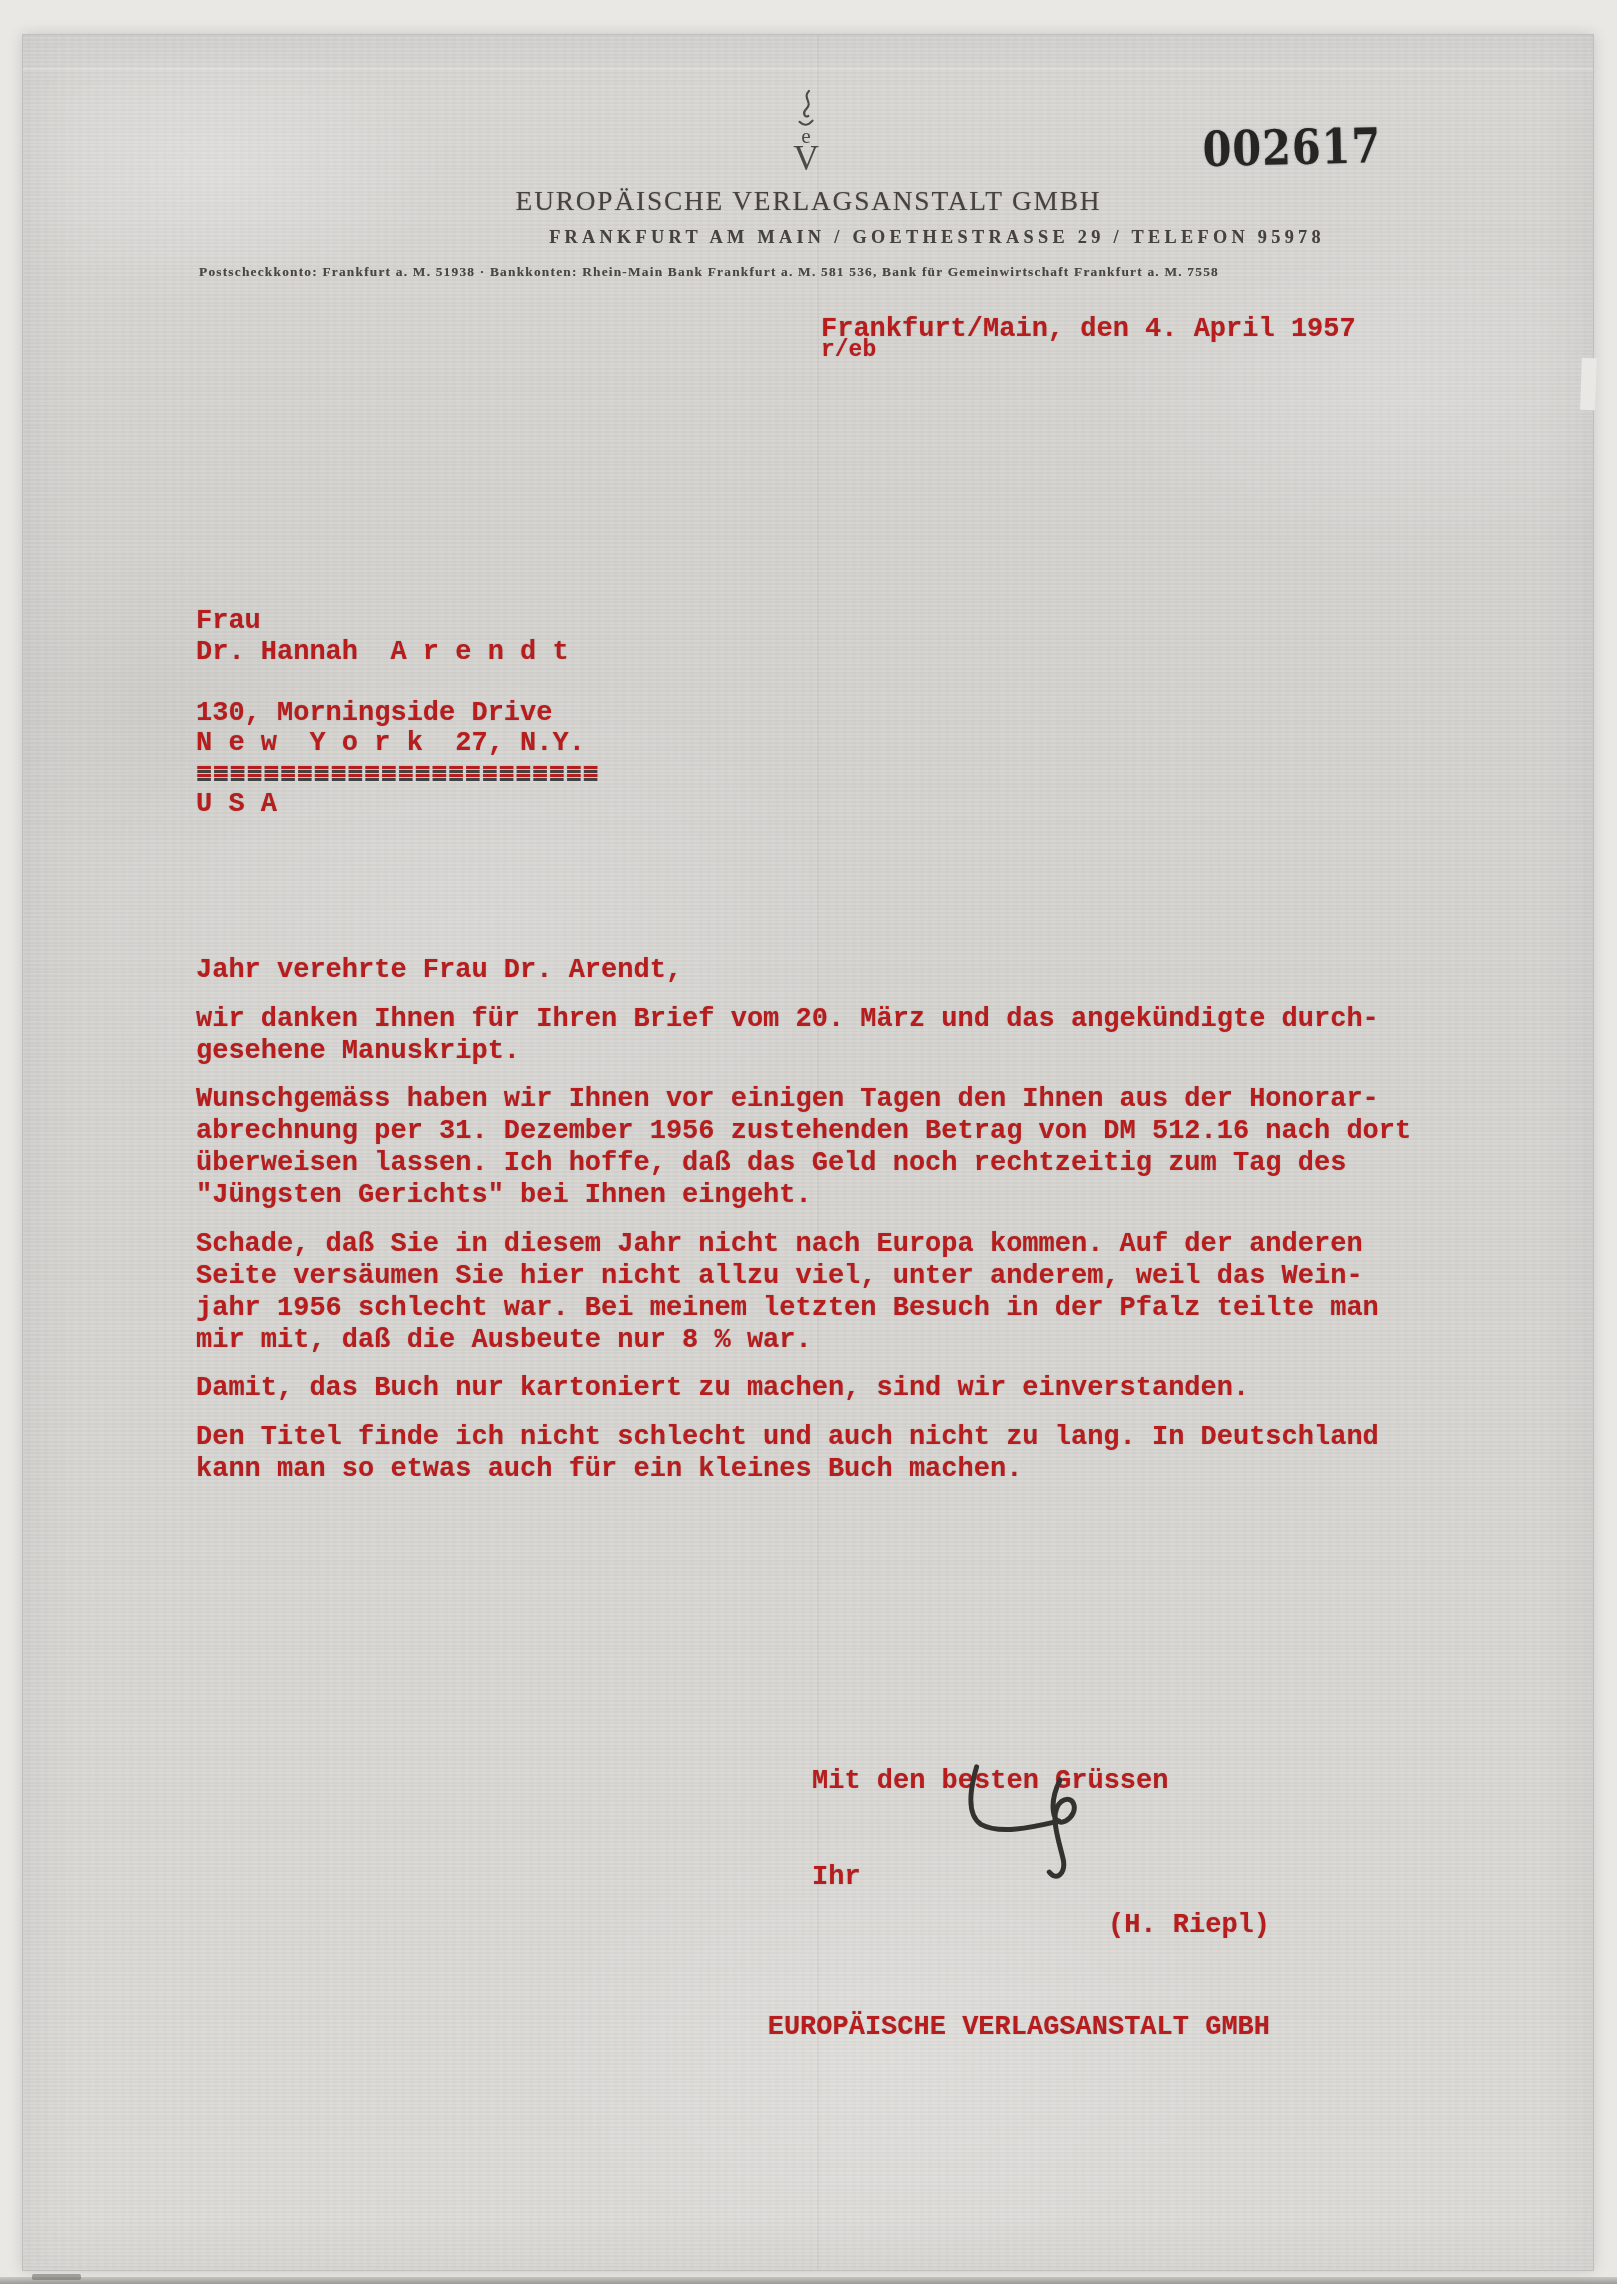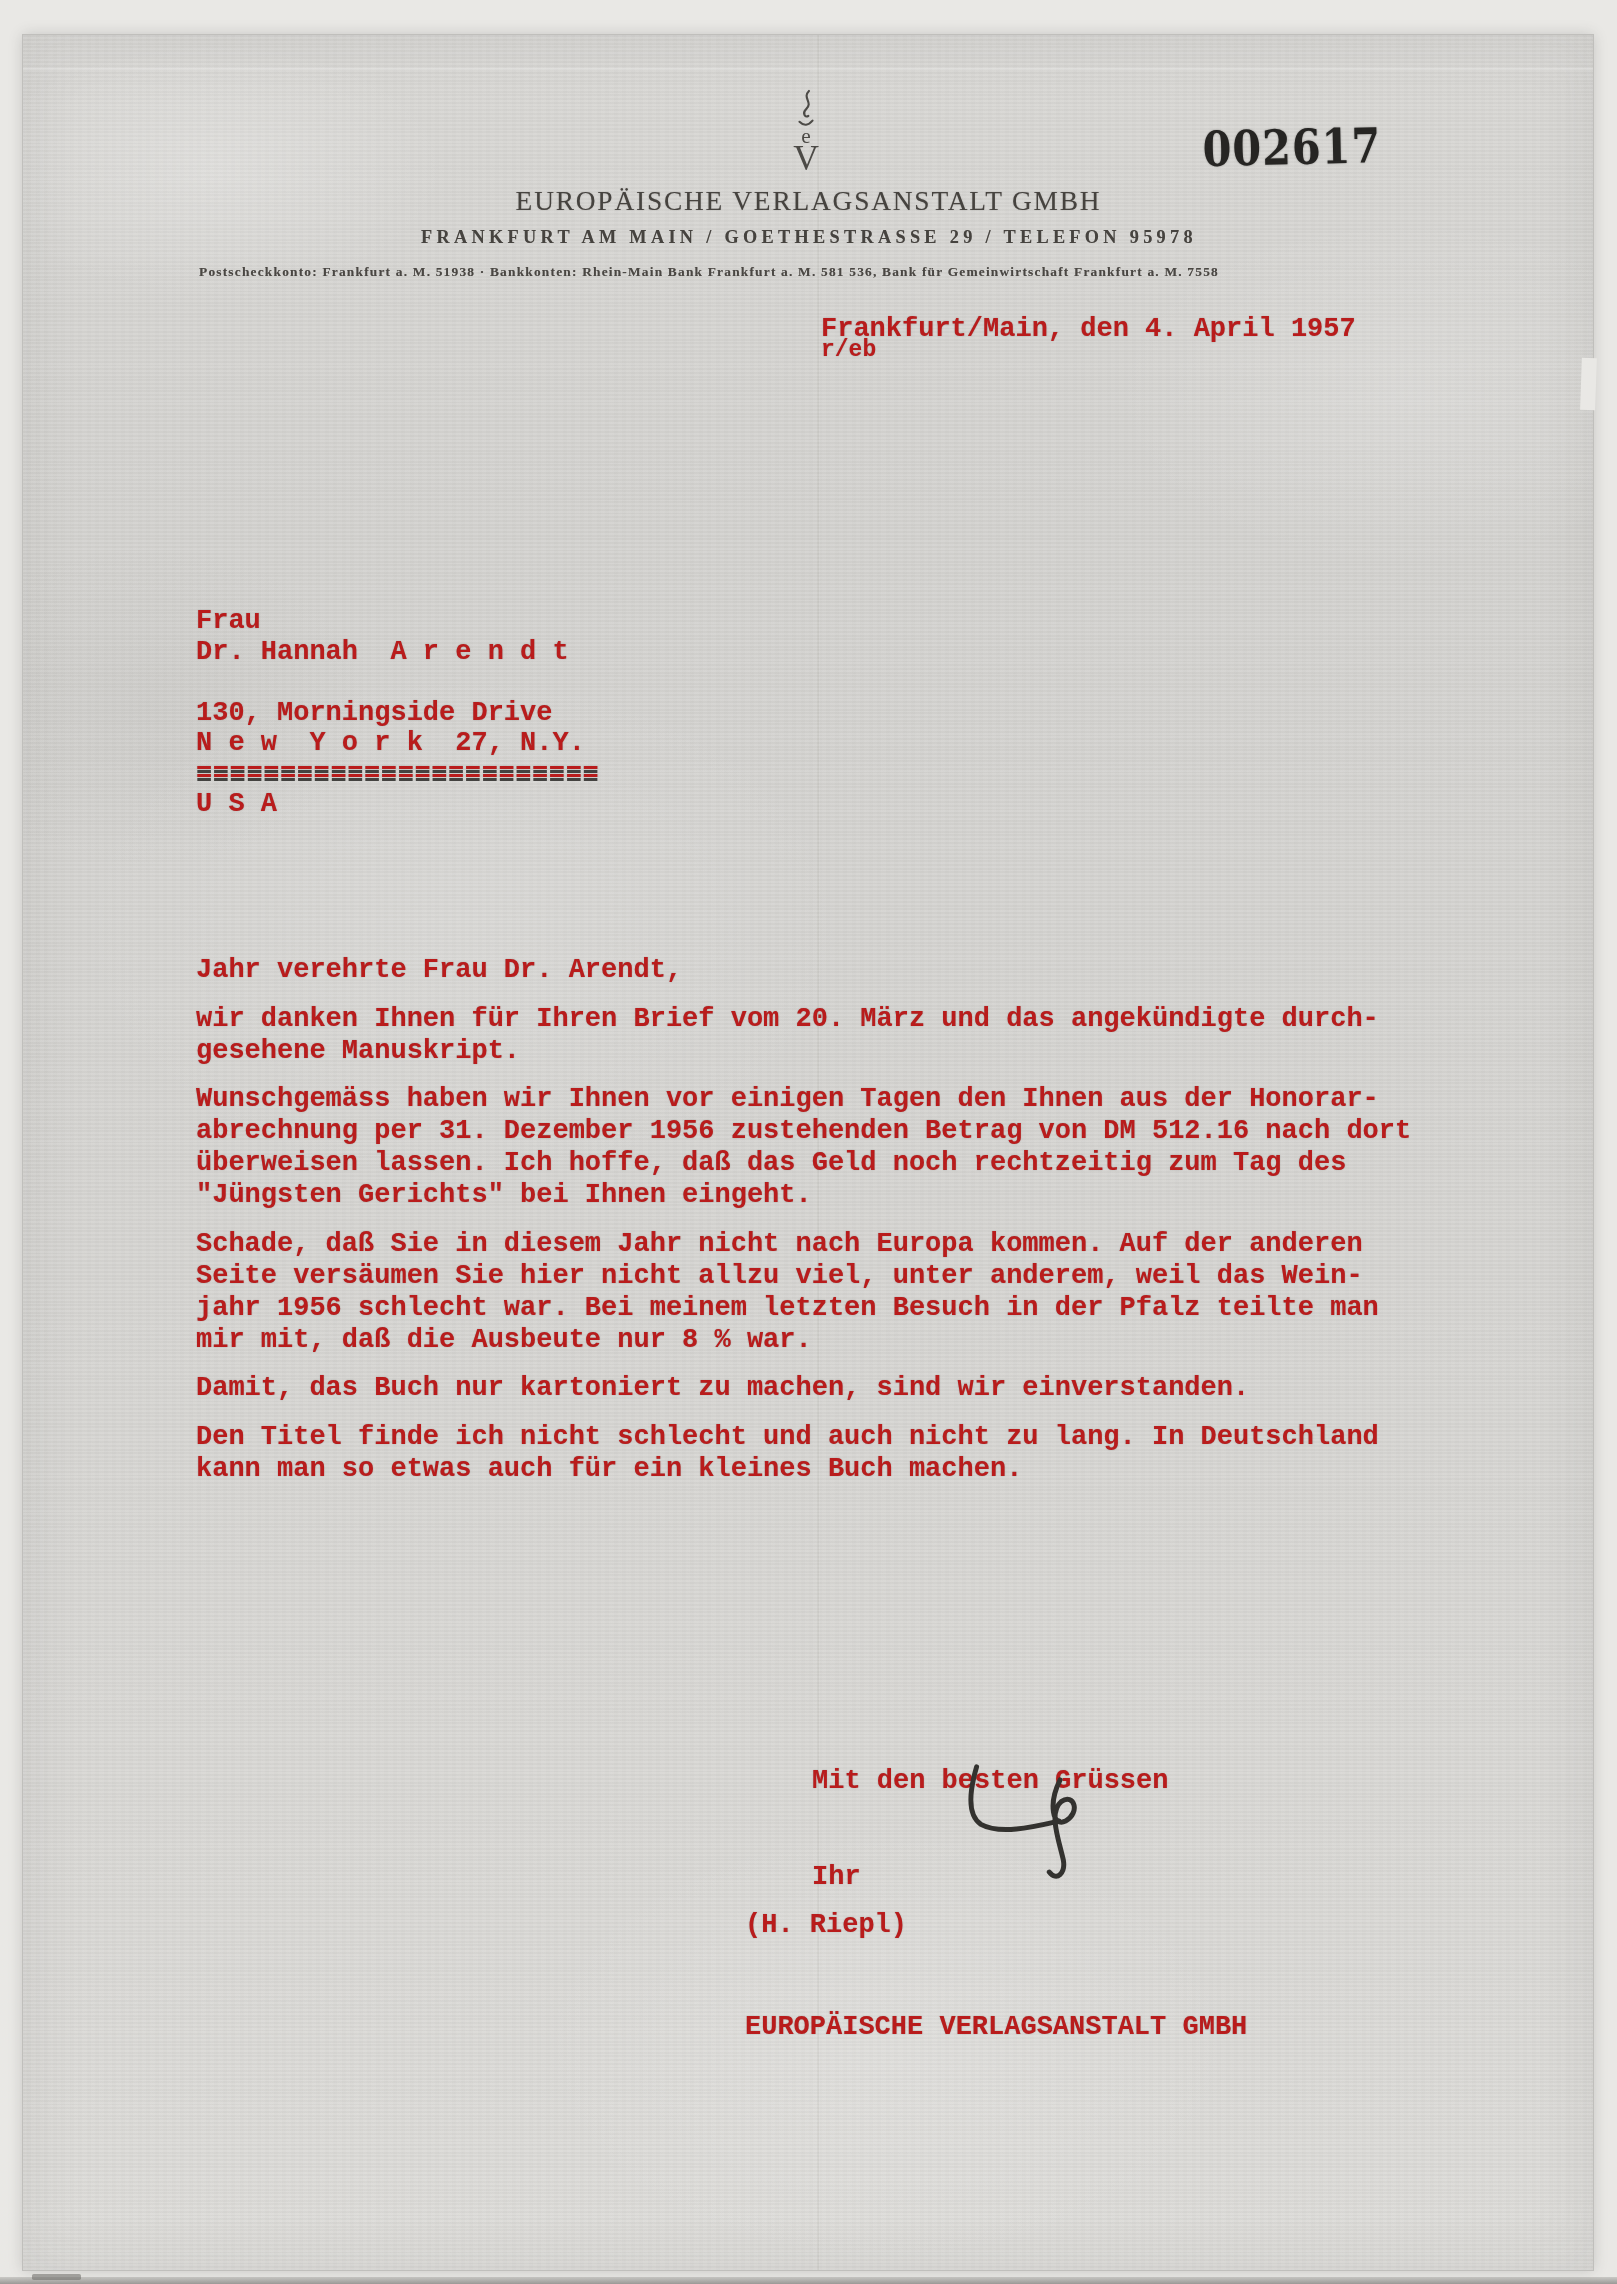--- a/index.html
+++ b/index.html
@@ -103,21 +103,21 @@
     position: absolute; left: 402px; top: 186px; width: 813px;
     text-align: center;
     font-size: 27.4px;
     letter-spacing: 1.8px;
     font-weight: 400;
     text-shadow: 0 0 1.2px rgba(70,67,63,0.35);
     white-space: pre;
   }
   .company-address {
     position: absolute; left: 293px; top: 227px; width: 1032px;
-    text-align: center;
+    text-align: right;
     font-size: 18.3px;
     font-weight: 700;
     letter-spacing: 4.3px;
     text-shadow: 0 0 0.6px rgba(70,67,63,0.35);
     white-space: pre;
   }
   .bank-line {
     position: absolute; left: 199px; top: 264px; width: 1219px;
     font-size: 13.4px;
     font-weight: 700;
@@ -141,21 +141,21 @@
   .body-text {
     position: absolute; left: 196px; top: 954px; width: 1255px;
     font-size: 27px; line-height: 32px;
   }
   .body-text .salutation { white-space: pre; margin: 0 0 0 0; }
   .body-text .para { white-space: pre-line; margin: 16.5px 0 0 0; }
   .body-text .para:first-of-type { margin-top: 32px; }
 
   .closing { position: absolute; left: 812px; top: 1701px; font-size: 27px; line-height: 32px; white-space: pre; }
   .signature { position: absolute; left: 931px; top: 1756px; width: 217px; height: 141px; }
-  .signer { position: absolute; left: 745px; top: 1840px; width: 506px; text-align: left; font-size: 27px; line-height: 34px; white-space: pre; }
+  .signer { position: absolute; left: 764px; top: 1840px; width: 506px; text-align: right; font-size: 27px; line-height: 34px; white-space: pre; }
 </style>
 </head>
 <body>
 
 <div class="paper"></div>
 <div class="top-highlight"></div>
 <div class="fold-vertical"></div>
 <div class="edge-tear"></div>
 <div class="bottom-edge"></div>
 <div class="bottom-nub"></div>

